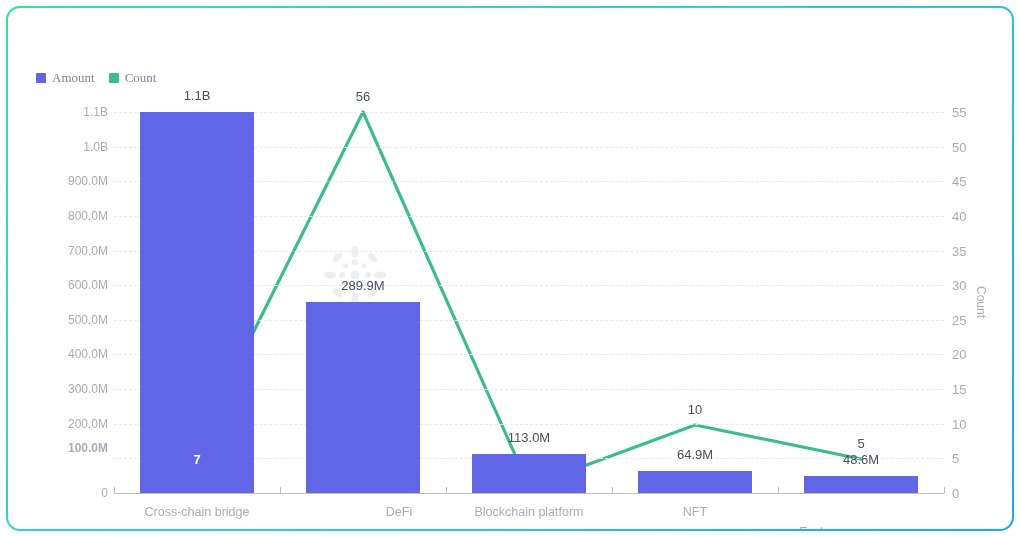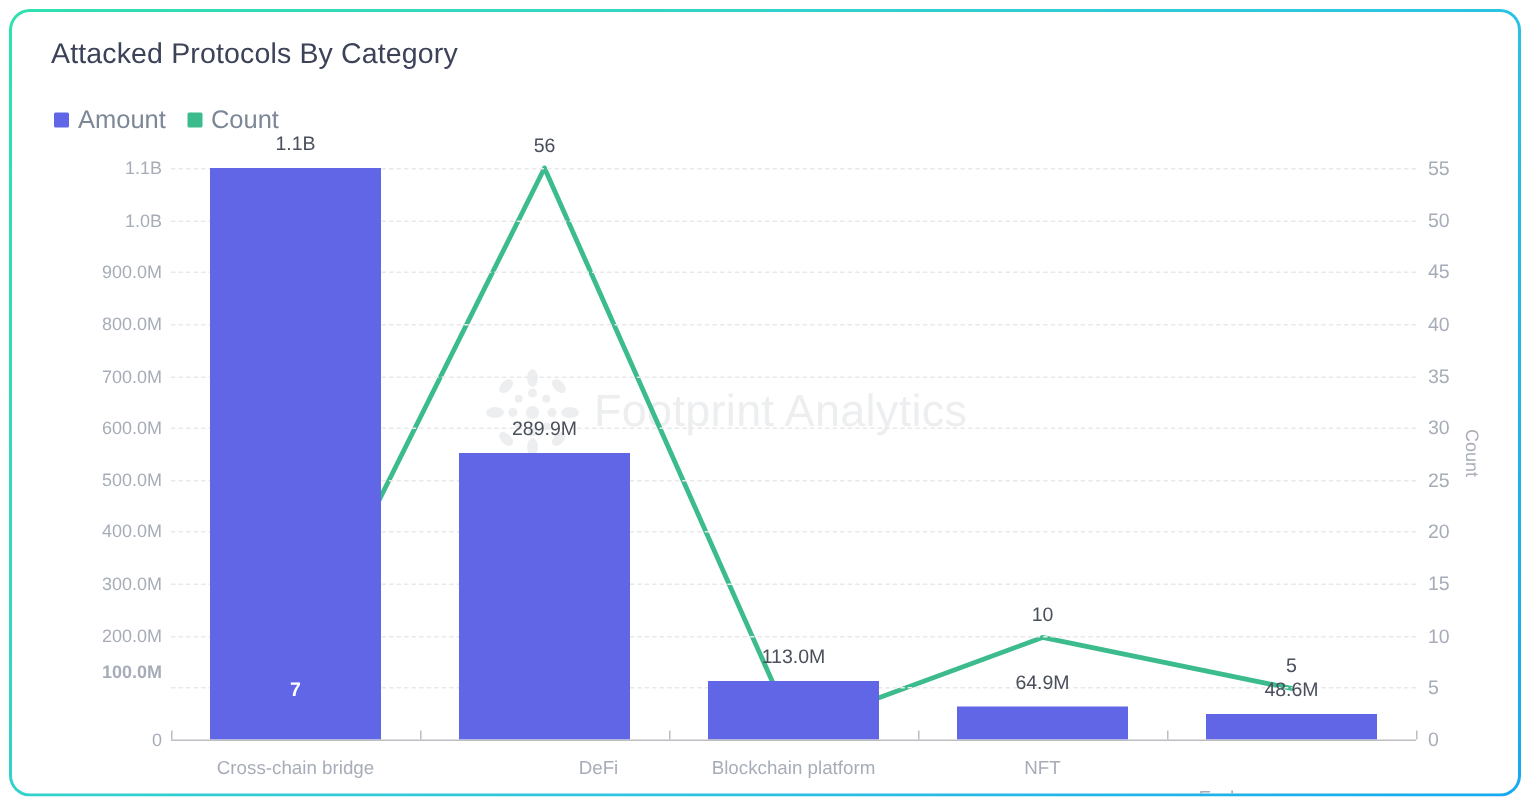--- a/index.html
+++ b/index.html
@@ -37,21 +37,21 @@
 
   #legend {
     position: absolute;
     left: 28px; top: 62px;
     display: flex;
     align-items: center;
     gap: 14px;
   }
   .legend-item { display: flex; align-items: center; gap: 6px; cursor: pointer; }
   .legend-swatch { width: 10px; height: 10px; border-radius: 1px; display: inline-block; }
-  .legend-label { font-size: 17px; color: #7d8796; }
+  .legend-label { font-size: 13px; color: #7d8796; font-family: Liberation Serif, serif; }
 
   
   #plot {
     position: absolute;
     left: 0; top: 0;
     width: 1008px; height: 525px;
   }
   #plot-area {
     position: absolute;
     left: 106px; top: 104px;
@@ -161,21 +161,20 @@
     white-space: nowrap;
   }
   #line-svg { position: absolute; left: 0; top: 0; overflow: visible; }
 </style>
 </head>
 <body>
 
 <div id="card">
   <div id="card-inner">
 
-    <div id="chart-title">Attacked Protocols By Category</div>
 
     <div id="legend">
       <div class="legend-item">
         <span class="legend-swatch" style="background:#6166e6"></span>
         <span class="legend-label">Amount</span>
       </div>
       <div class="legend-item">
         <span class="legend-swatch" style="background:#3cbc8d"></span>
         <span class="legend-label">Count</span>
       </div>
@@ -196,21 +195,20 @@
           <ellipse cx="31" cy="6" rx="3.6" ry="6"></ellipse>
           <ellipse cx="31" cy="52" rx="3.6" ry="6"></ellipse>
           <ellipse cx="6" cy="29" rx="6" ry="3.6"></ellipse>
           <ellipse cx="56" cy="29" rx="6" ry="3.6"></ellipse>
           <ellipse cx="13.4" cy="11.4" rx="5.6" ry="3.4" transform="rotate(-45 13.4 11.4)"></ellipse>
           <ellipse cx="48.6" cy="11.4" rx="5.6" ry="3.4" transform="rotate(45 48.6 11.4)"></ellipse>
           <ellipse cx="13.4" cy="46.6" rx="5.6" ry="3.4" transform="rotate(45 13.4 46.6)"></ellipse>
           <ellipse cx="48.6" cy="46.6" rx="5.6" ry="3.4" transform="rotate(-45 48.6 46.6)"></ellipse>
         </g>
       </svg>
-      <span id="watermark-text">Footprint Analytics</span>
     </div>
 
     <div id="plot">
 
       <div id="y-left-axis">
           <div class="ytick" style="top: 485px;">0</div>
           <div class="ytick" style="top: 440px; font-weight: bold;">100.0M</div>
           <div class="ytick" style="top: 415.727px;">200.0M</div>
           <div class="ytick" style="top: 381.091px;">300.0M</div>
           <div class="ytick" style="top: 346.455px;">400.0M</div>

